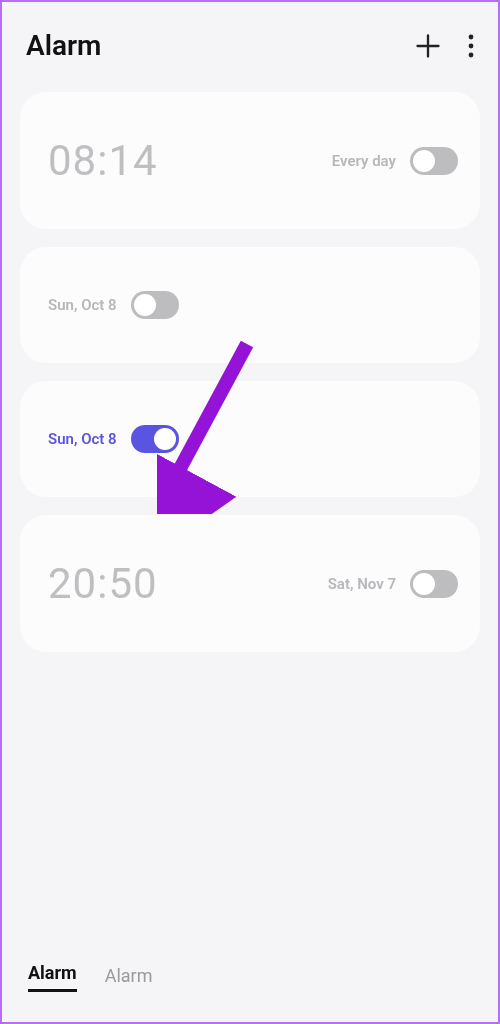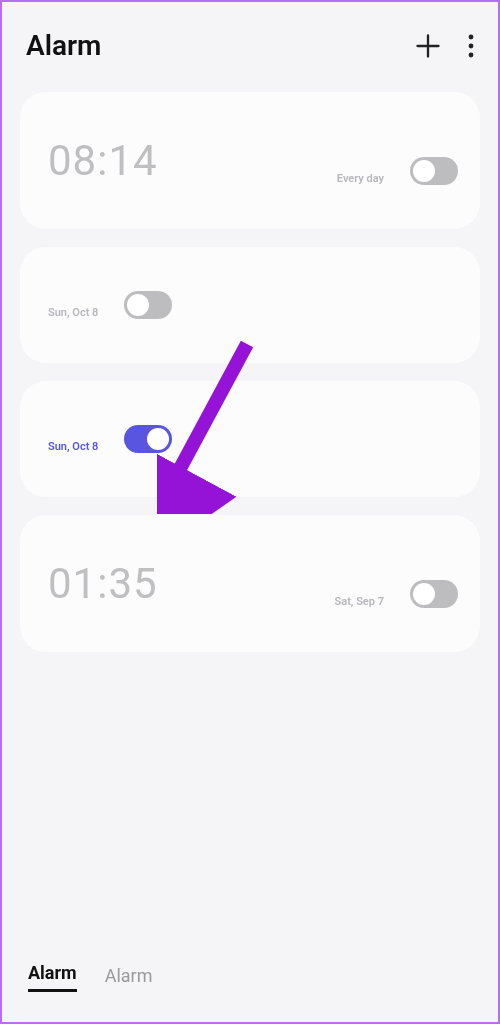--- a/index.html
+++ b/index.html
@@ -38,34 +38,34 @@
   .alarm-list {
     display: flex;
     flex-direction: column;
     gap: 18px;
   }
   .alarm-card {
     background: #fcfcfd;
     border-radius: 26px;
     padding: 44px 22px 44px 28px;
     display: flex;
-    align-items: flex-end;
+    align-items: center;
   }
   .alarm-time {
     flex: 1;
     font-size: 42px;
     font-weight: 400;
     letter-spacing: 1px;
   }
   .alarm-time.off { color: #bfbfc2; }
   .alarm-time.on  { color: #111; }
   .alarm-label {
-    font-size: 11px;
+    font-size: 15px;
     font-weight: 600;
-    margin-right: 26px;
+    margin-right: 14px;
     white-space: nowrap;
   }
   .alarm-label.off { color: #b7b7bb; }
   .alarm-label.on  { color: #5a55e0; }
   .toggle {
     width: 48px;
     height: 28px;
     border-radius: 20px;
     position: relative;
     flex: 0 0 auto;
@@ -150,22 +150,22 @@
     </div>
 
     <div class="alarm-card">
       <div class="alarm-label on">Sun, Oct 8</div>
       <div class="toggle on">
           <div class="knob"></div>
         </div>
     </div>
 
     <div class="alarm-card">
-      <div class="alarm-time off">01:35</div>
-      <div class="alarm-label off">Sat, Sep 7</div>
+      <div class="alarm-time off">20:50</div>
+      <div class="alarm-label off">Sat, Nov 7</div>
       <div class="toggle off">
           <div class="knob"></div>
         </div>
     </div>
 
   </div>
 
   <div class="bottom-tabs">
     <div class="tab active">Alarm</div>
     <div class="tab">Alarm</div>

